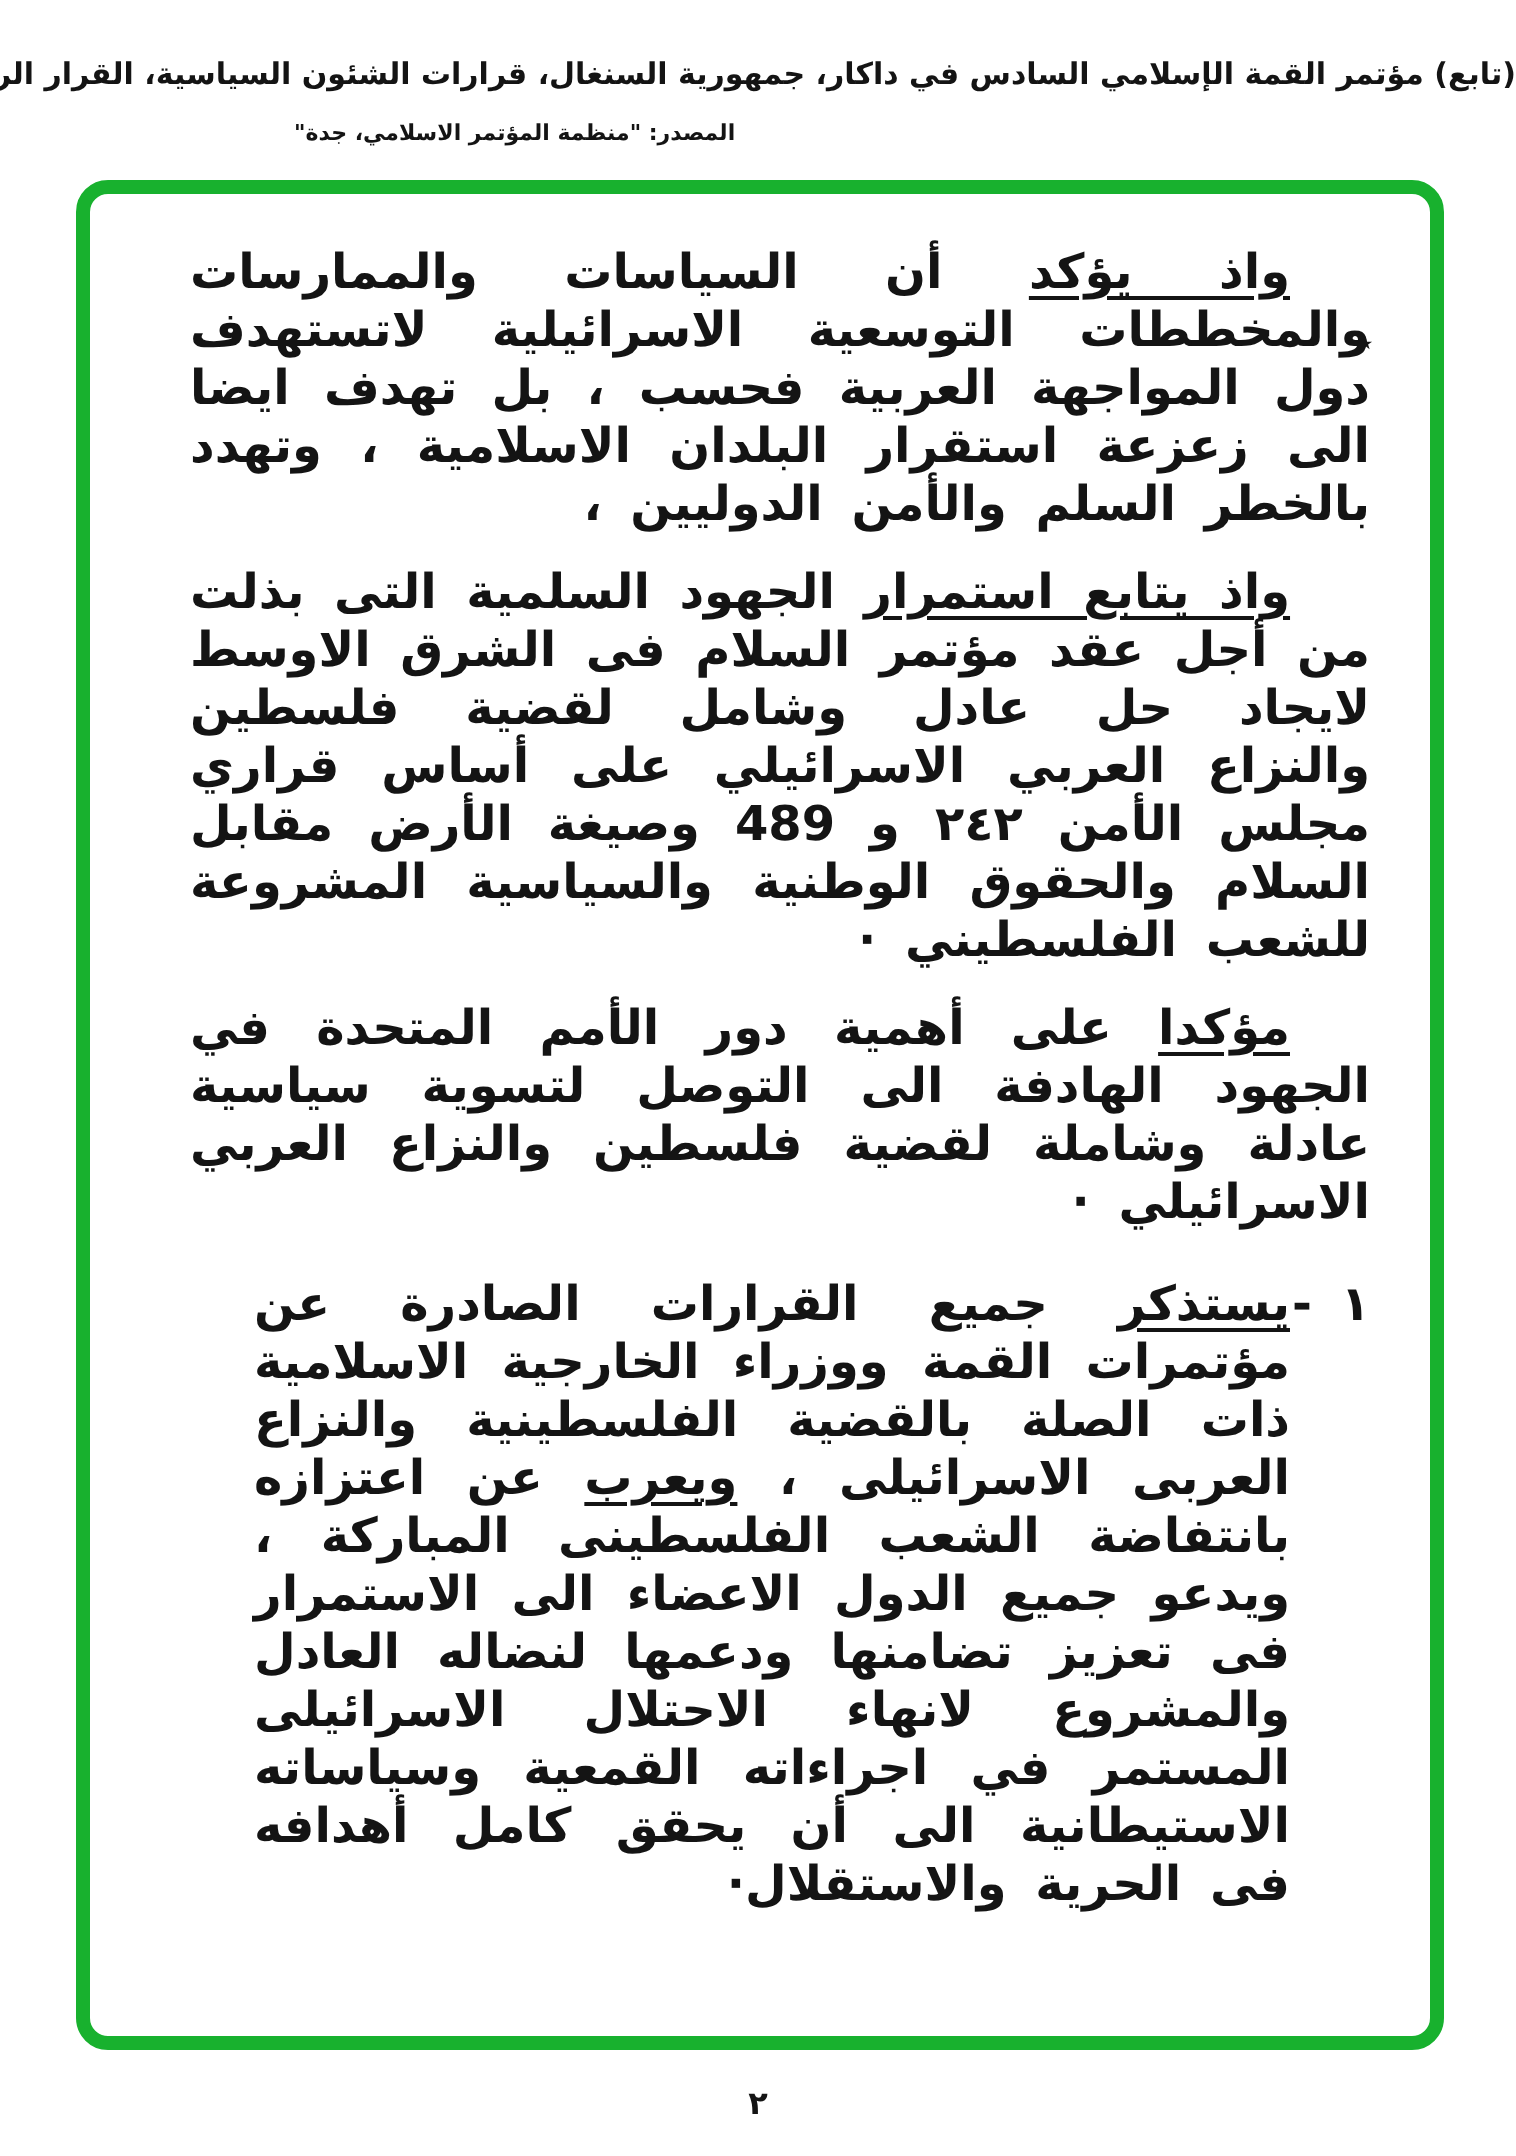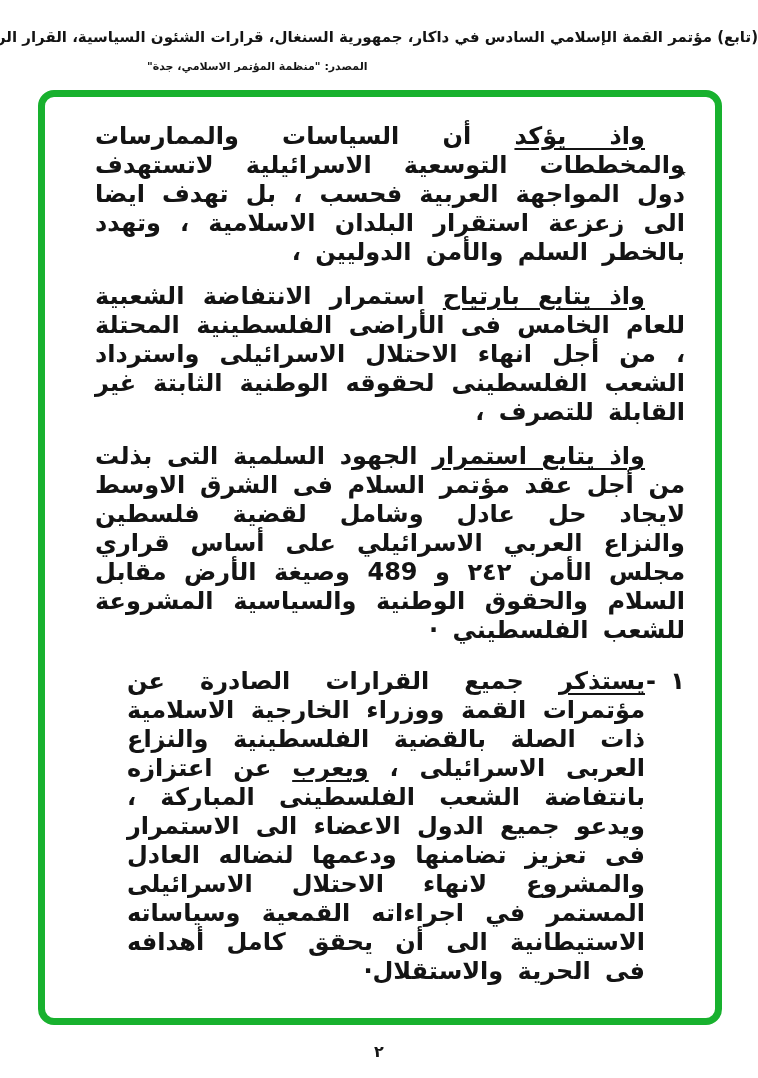--- a/index.html
+++ b/index.html
@@ -62,25 +62,25 @@
   <div class="header-source">المصدر: "منظمة المؤتمر الاسلامي، جدة"</div>
 
   <div class="frame" style="border-color: rgb(24, 177, 46);"></div>
 
   <span class="margin-note">٭</span>
 
   <div class="content">
 
     <p class="para"><span class="u">واذ يؤكد</span><span> أن السياسات والممارسات والمخططات التوسعية الاسرائيلية لاتستهدف دول المواجهة العربية فحسب ، بل تهدف ايضا الى زعزعة استقرار البلدان الاسلامية ، وتهدد بالخطر السلم والأمن الدوليين ،</span></p>
 
-    <p class="para"><span class="u">واذ يتابع بارتياح</span><span> استمرار الانتفاضة الشعبية للعام الخامس فى الأراضى الفلسطينية المحتلة ، من أجل انهاء الاحتلال الاسرائيلى واسترداد الشعب الفلسطينى لحقوقه الوطنية الثابتة غير القابلة للتصرف ،</span></p>
 
 
     <p class="para"><span class="u">واذ يتابع استمرار</span><span> الجهود السلمية التى بذلت من أجل عقد مؤتمر السلام فى الشرق الاوسط لايجاد حل عادل وشامل لقضية فلسطين والنزاع العربي الاسرائيلي على أساس قراري مجلس الأمن ٢٤٢ و 489 وصيغة الأرض مقابل السلام والحقوق الوطنية والسياسية المشروعة للشعب الفلسطيني ·</span></p>
 
+    <p class="para"><span class="u">مؤكدا</span><span> على أهمية دور الأمم المتحدة في الجهود الهادفة الى التوصل لتسوية سياسية عادلة وشاملة لقضية فلسطين والنزاع العربي الاسرائيلي ·</span></p>
 
     <div class="item">
       <div class="item-num">١ -</div>
       <div class="item-text"><span class="u">يستذكر</span><span> جميع القرارات الصادرة عن مؤتمرات القمة ووزراء الخارجية الاسلامية ذات الصلة بالقضية الفلسطينية والنزاع العربى الاسرائيلى ، </span><span class="u">ويعرب</span><span> عن اعتزازه بانتفاضة الشعب الفلسطينى المباركة ، ويدعو جميع الدول الاعضاء الى الاستمرار فى تعزيز تضامنها ودعمها لنضاله العادل والمشروع لانهاء الاحتلال الاسرائيلى المستمر في اجراءاته القمعية وسياساته الاستيطانية الى أن يحقق كامل أهدافه فى الحرية والاستقلال·</span></div>
     </div>
 
   </div>
 
   <div class="page-number">٢</div>
 

